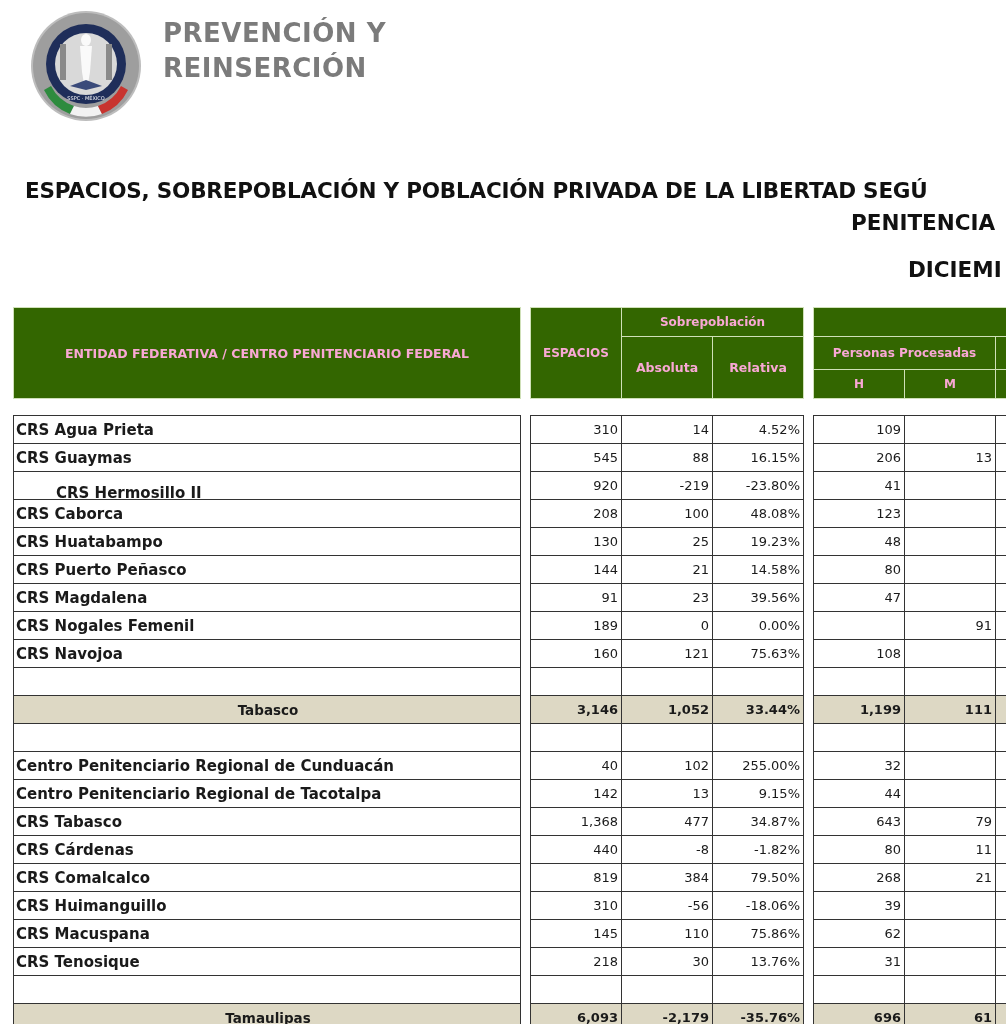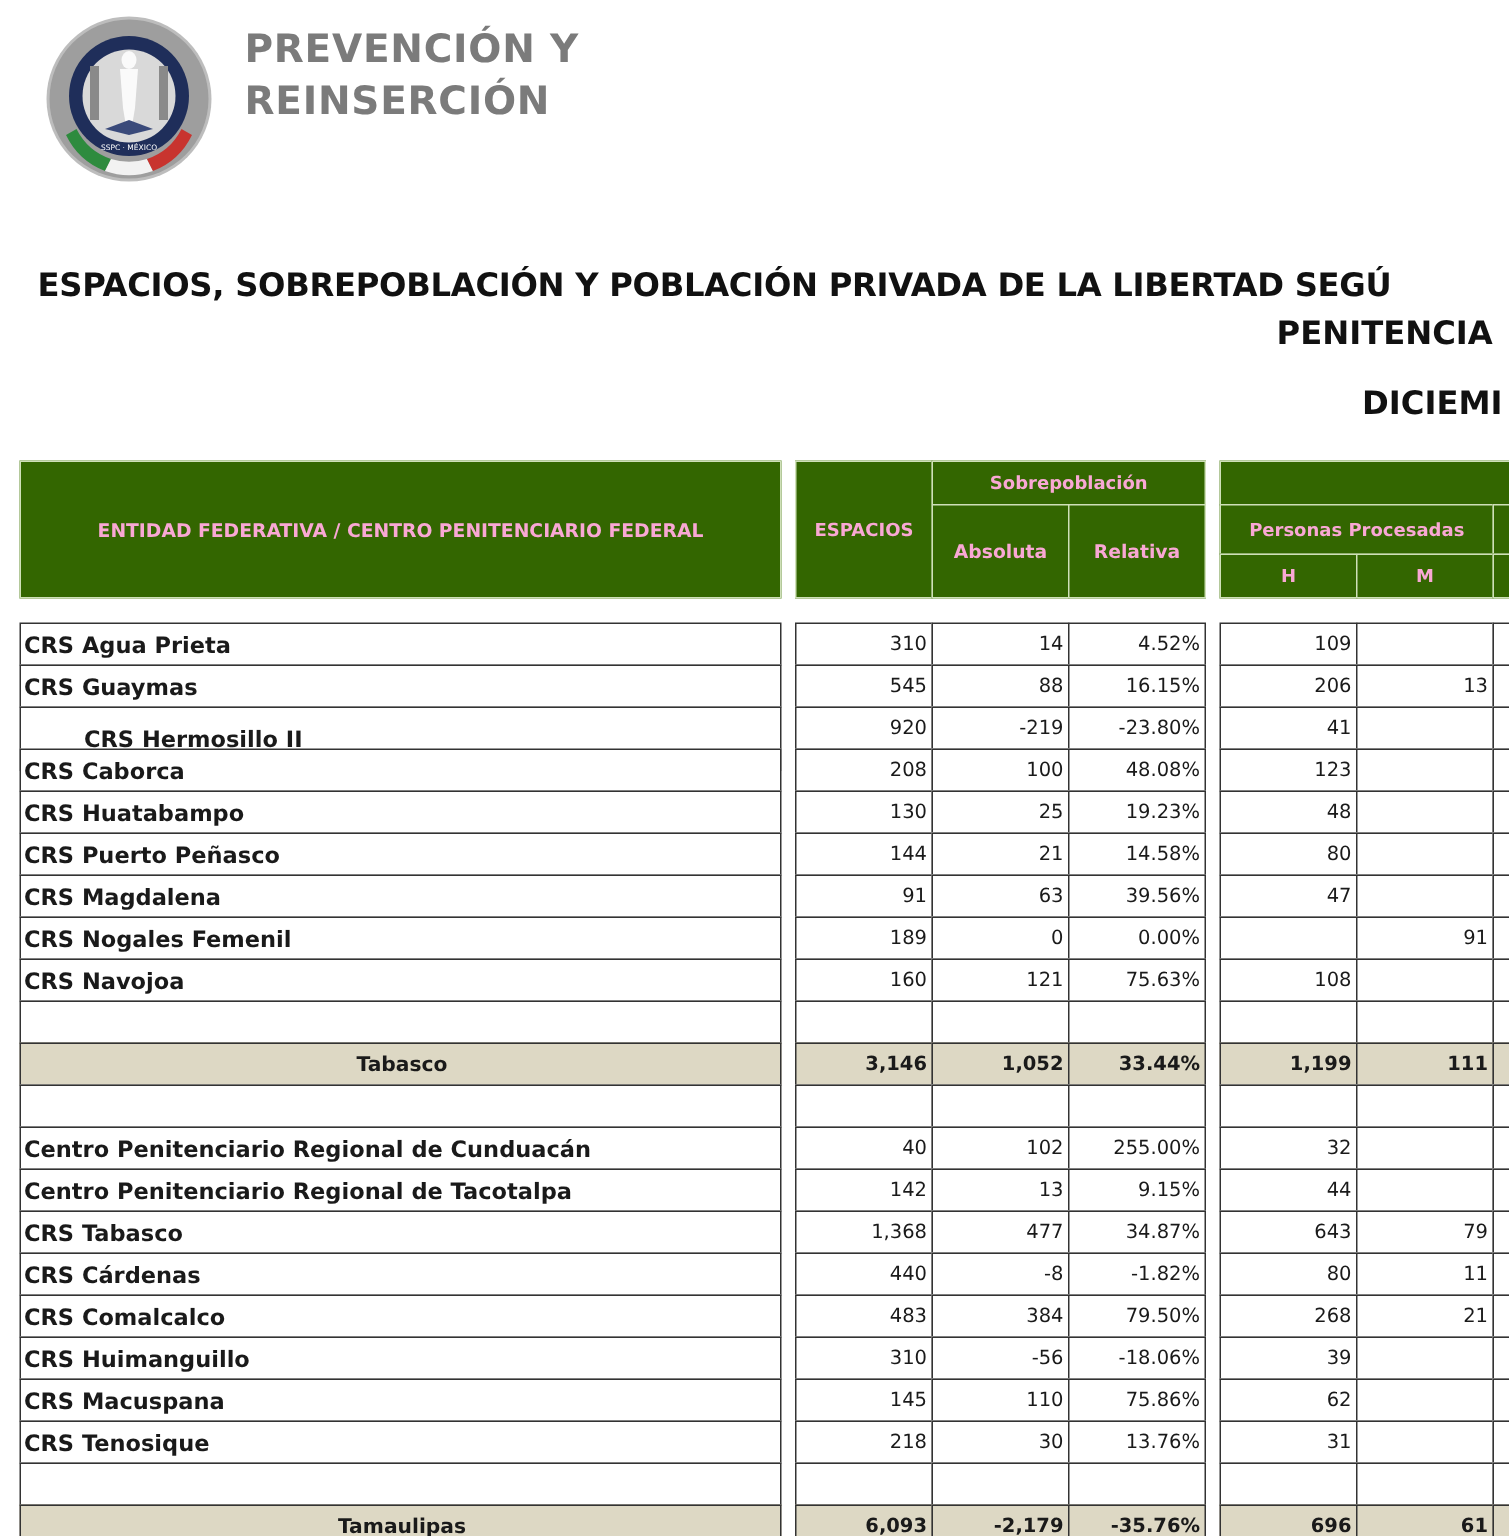--- a/index.html
+++ b/index.html
@@ -103,21 +103,21 @@
     <div class="cell num" style="left: 995px; top: 527px; width: 20px; height: 29px;"></div>
     <div class="cell name" style="left: 13px; top: 555px; width: 508px; height: 29px;">CRS Puerto Peñasco</div>
     <div class="cell num" style="left: 530px; top: 555px; width: 92px; height: 29px;">144</div>
     <div class="cell num" style="left: 621px; top: 555px; width: 92px; height: 29px;">21</div>
     <div class="cell num" style="left: 712px; top: 555px; width: 92px; height: 29px;">14.58%</div>
     <div class="cell num" style="left: 813px; top: 555px; width: 92px; height: 29px;">80</div>
     <div class="cell num" style="left: 904px; top: 555px; width: 92px; height: 29px;"></div>
     <div class="cell num" style="left: 995px; top: 555px; width: 20px; height: 29px;"></div>
     <div class="cell name" style="left: 13px; top: 583px; width: 508px; height: 29px;">CRS Magdalena</div>
     <div class="cell num" style="left: 530px; top: 583px; width: 92px; height: 29px;">91</div>
-    <div class="cell num" style="left: 621px; top: 583px; width: 92px; height: 29px;">63</div>
+    <div class="cell num" style="left: 621px; top: 583px; width: 92px; height: 29px;">23</div>
     <div class="cell num" style="left: 712px; top: 583px; width: 92px; height: 29px;">39.56%</div>
     <div class="cell num" style="left: 813px; top: 583px; width: 92px; height: 29px;">47</div>
     <div class="cell num" style="left: 904px; top: 583px; width: 92px; height: 29px;"></div>
     <div class="cell num" style="left: 995px; top: 583px; width: 20px; height: 29px;"></div>
     <div class="cell name" style="left: 13px; top: 611px; width: 508px; height: 29px;">CRS Nogales Femenil</div>
     <div class="cell num" style="left: 530px; top: 611px; width: 92px; height: 29px;">189</div>
     <div class="cell num" style="left: 621px; top: 611px; width: 92px; height: 29px;">0</div>
     <div class="cell num" style="left: 712px; top: 611px; width: 92px; height: 29px;">0.00%</div>
     <div class="cell num" style="left: 813px; top: 611px; width: 92px; height: 29px;"></div>
     <div class="cell num" style="left: 904px; top: 611px; width: 92px; height: 29px;">91</div>
@@ -172,21 +172,21 @@
     <div class="cell num" style="left: 904px; top: 807px; width: 92px; height: 29px;">79</div>
     <div class="cell num" style="left: 995px; top: 807px; width: 20px; height: 29px;"></div>
     <div class="cell name" style="left: 13px; top: 835px; width: 508px; height: 29px;">CRS Cárdenas</div>
     <div class="cell num" style="left: 530px; top: 835px; width: 92px; height: 29px;">440</div>
     <div class="cell num" style="left: 621px; top: 835px; width: 92px; height: 29px;">-8</div>
     <div class="cell num" style="left: 712px; top: 835px; width: 92px; height: 29px;">-1.82%</div>
     <div class="cell num" style="left: 813px; top: 835px; width: 92px; height: 29px;">80</div>
     <div class="cell num" style="left: 904px; top: 835px; width: 92px; height: 29px;">11</div>
     <div class="cell num" style="left: 995px; top: 835px; width: 20px; height: 29px;"></div>
     <div class="cell name" style="left: 13px; top: 863px; width: 508px; height: 29px;">CRS Comalcalco</div>
-    <div class="cell num" style="left: 530px; top: 863px; width: 92px; height: 29px;">483</div>
+    <div class="cell num" style="left: 530px; top: 863px; width: 92px; height: 29px;">819</div>
     <div class="cell num" style="left: 621px; top: 863px; width: 92px; height: 29px;">384</div>
     <div class="cell num" style="left: 712px; top: 863px; width: 92px; height: 29px;">79.50%</div>
     <div class="cell num" style="left: 813px; top: 863px; width: 92px; height: 29px;">268</div>
     <div class="cell num" style="left: 904px; top: 863px; width: 92px; height: 29px;">21</div>
     <div class="cell num" style="left: 995px; top: 863px; width: 20px; height: 29px;"></div>
     <div class="cell name" style="left: 13px; top: 891px; width: 508px; height: 29px;">CRS Huimanguillo</div>
     <div class="cell num" style="left: 530px; top: 891px; width: 92px; height: 29px;">310</div>
     <div class="cell num" style="left: 621px; top: 891px; width: 92px; height: 29px;">-56</div>
     <div class="cell num" style="left: 712px; top: 891px; width: 92px; height: 29px;">-18.06%</div>
     <div class="cell num" style="left: 813px; top: 891px; width: 92px; height: 29px;">39</div>

